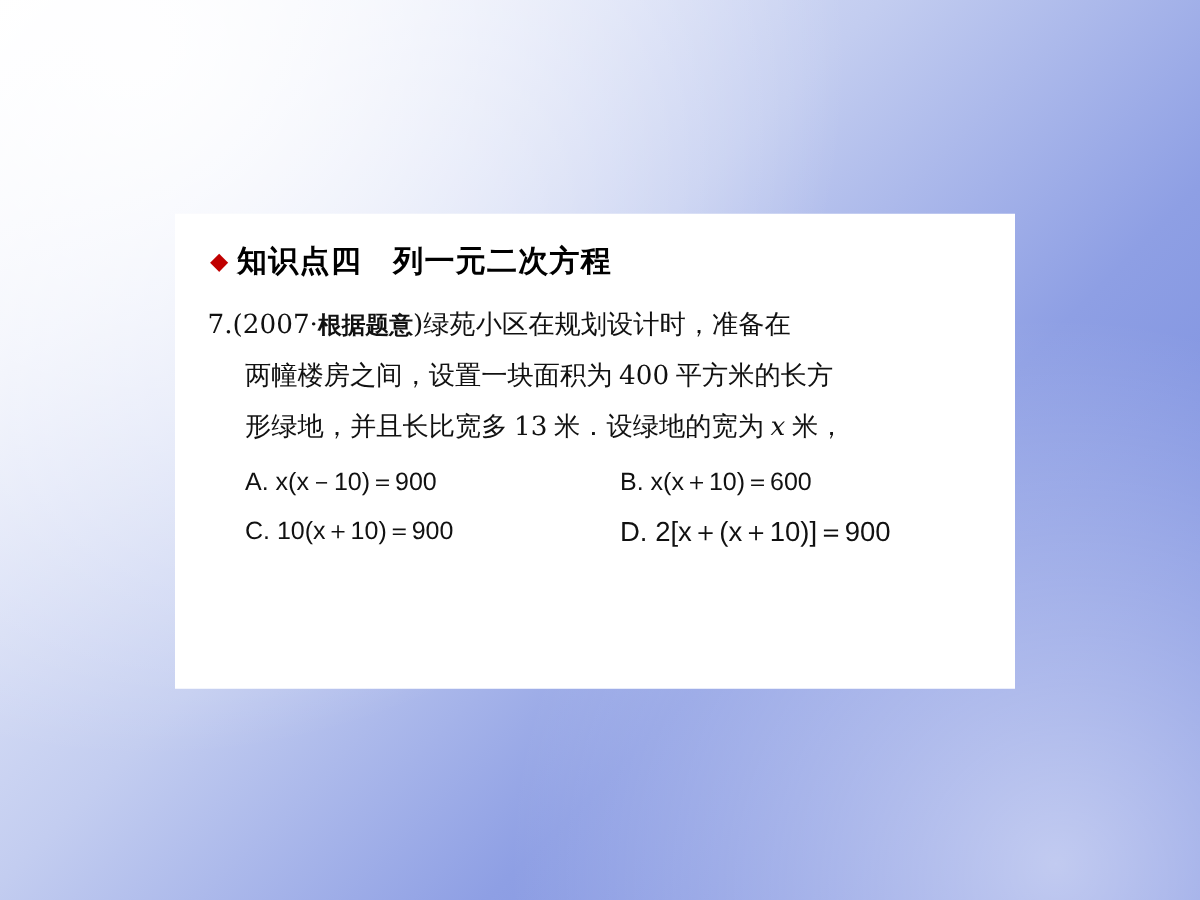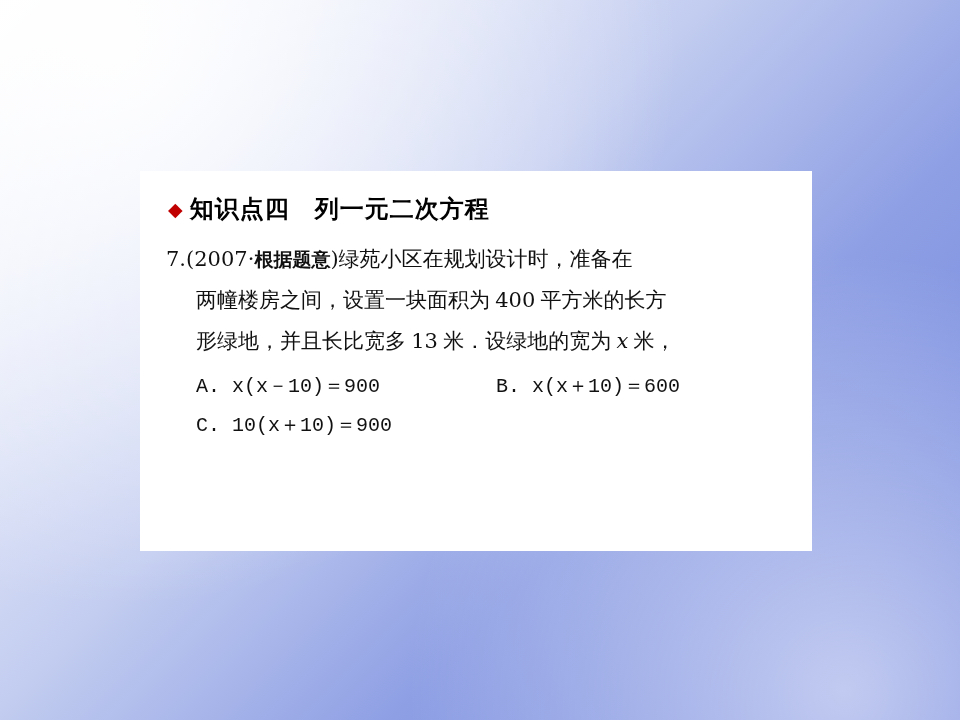--- a/index.html
+++ b/index.html
@@ -104,21 +104,21 @@
     padding-left: 30px;
     font-size: 20px;
     color: #111;
   }
   .opt-row {
     display: flex;
     margin-bottom: 12px;
     white-space: nowrap;
   }
   .opt {
-    font-family: Liberation Mono, monospace;
+    font-family: Liberation Sans, sans-serif;
   }
   .opt:first-child {
     width: 300px;
   }
   .tall-br {
     font-size: 22px;
   }
 </style>
 </head>
 <body>
@@ -150,17 +150,20 @@
           <span>A.</span>&nbsp;<span>x(x－10)＝900</span>
         </span>
         <span class="opt">
           <span>B.</span>&nbsp;<span>x(x＋10)＝600</span>
         </span>
       </div>
       <div class="opt-row">
         <span class="opt">
           <span>C.</span>&nbsp;<span>10(x＋10)＝900</span>
         </span>
+        <span class="opt tall-br">
+          <span>D.</span>&nbsp;<span>2[x＋(x＋10)]＝900</span>
+        </span>
       </div>
     </div>
 
   </div>
 </div>
 
 </body></html>

